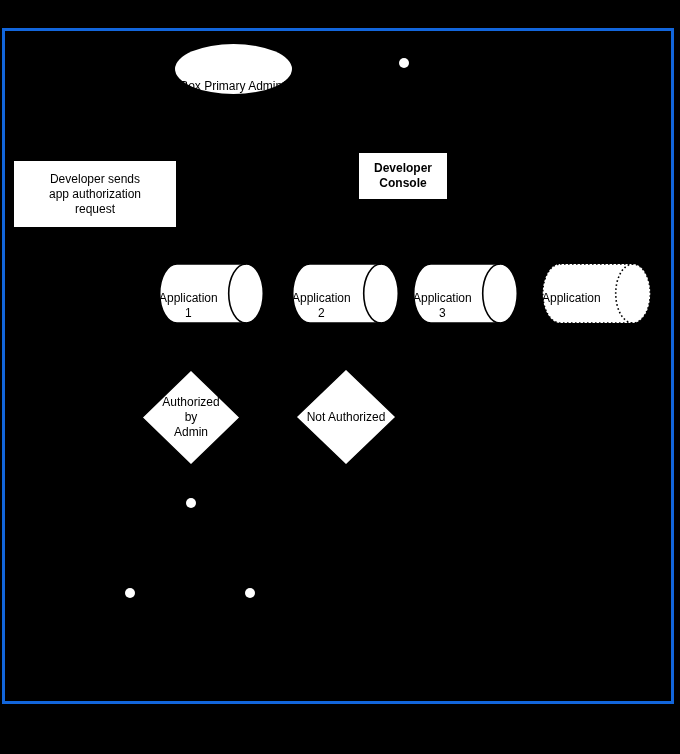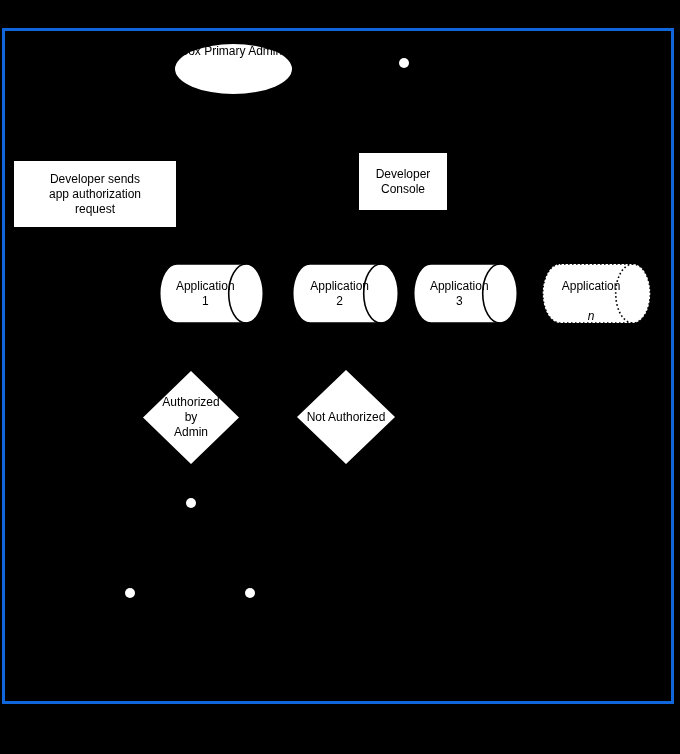--- a/index.html
+++ b/index.html
@@ -45,21 +45,21 @@
     white-space: pre-line;
     pointer-events: none;
   }
 
   
   .ellipse-node {
     position: absolute;
     background: #ffffff;
     border-radius: 50%;
     display: flex;
-    align-items: flex-start;
+    align-items: flex-end;
     justify-content: center;
   }
 
   
   .rect-node {
     position: absolute;
     background: #ffffff;
     display: flex;
     align-items: center;
     justify-content: center;
@@ -73,26 +73,26 @@
     position: absolute;
     left: 0;
     top: 0;
     width: 100%;
     height: 100%;
     display: block;
   }
   .cyl-label {
     position: absolute;
     left: 0;
-    top: 0;
+    top: 12px;
     width: 72%;
     height: 100%;
     display: flex;
     align-items: center;
-    justify-content: flex-end;
+    justify-content: flex-start;
   }
 
   
   .diamond-node {
     position: absolute;
   }
   .diamond-node svg {
     position: absolute;
     left: 0;
     top: 0;
@@ -132,21 +132,21 @@
   </div>
 
   <div class="dot-node" style="left:399px; top:58px; width:10px; height:10px;"></div>
 
   <div class="rect-node" style="left:14px; top:161px; width:162px; height:66px;">
     <div class="node-label">Developer sends
 app authorization
 request</div>
   </div>
 
-  <div class="rect-node" style="left:359px; top:153px; width:88px; height:57px;">
+  <div class="rect-node" style="left:359px; top:153px; width:88px; height:46px;font-weight:bold;">
     <div class="node-label">Developer
 Console</div>
   </div>
 
   <div class="cyl-node" style="left:159px; top:263px; width:105px; height:61px;">
     <svg viewBox="0 0 105 61" preserveAspectRatio="none">
       <path d="M 18 1 L 87 1 A 17 29 0 0 1 87 60 L 18 60 A 17 29 0 0 1 18 1 Z" fill="#ffffff" stroke="#000000" stroke-width="1.6"></path>
       <path d="M 87 1 A 17 29 0 0 0 87 60" fill="none" stroke="#000000" stroke-width="1.6"></path>
     </svg>
     <div class="cyl-label">

